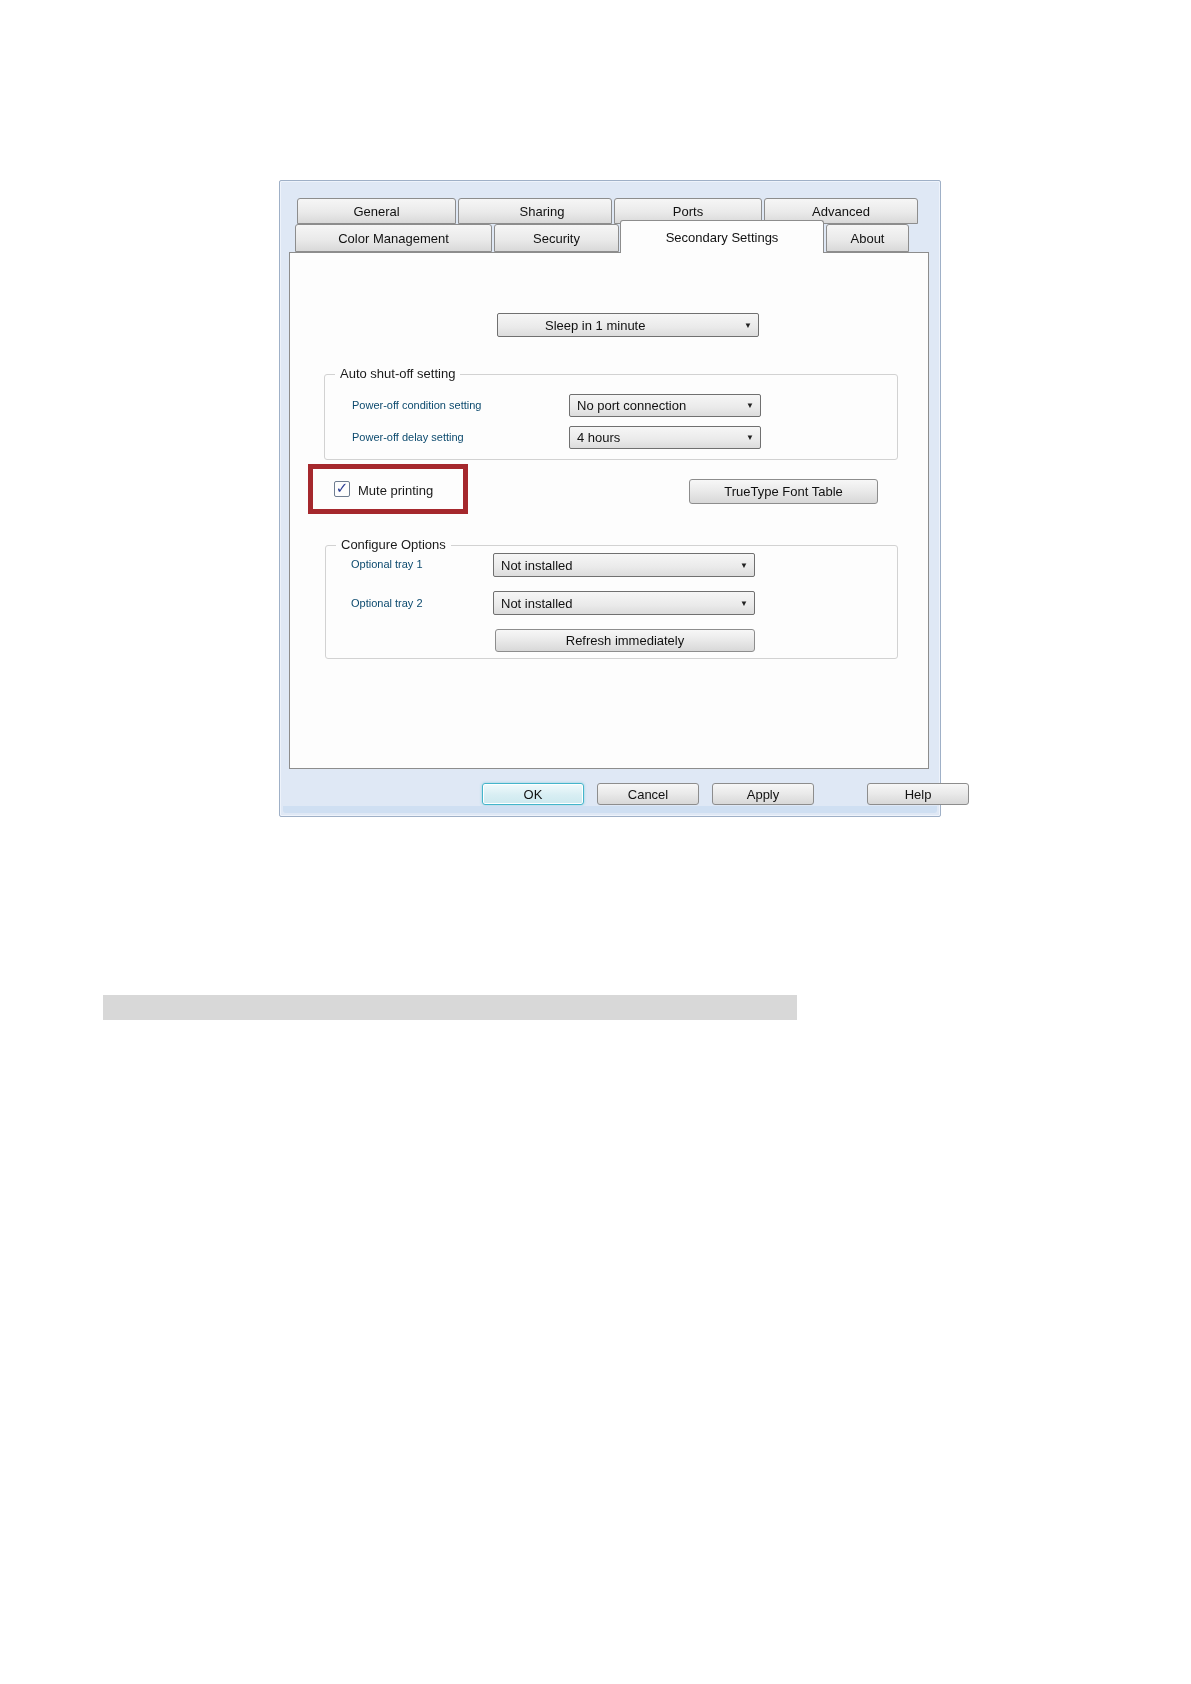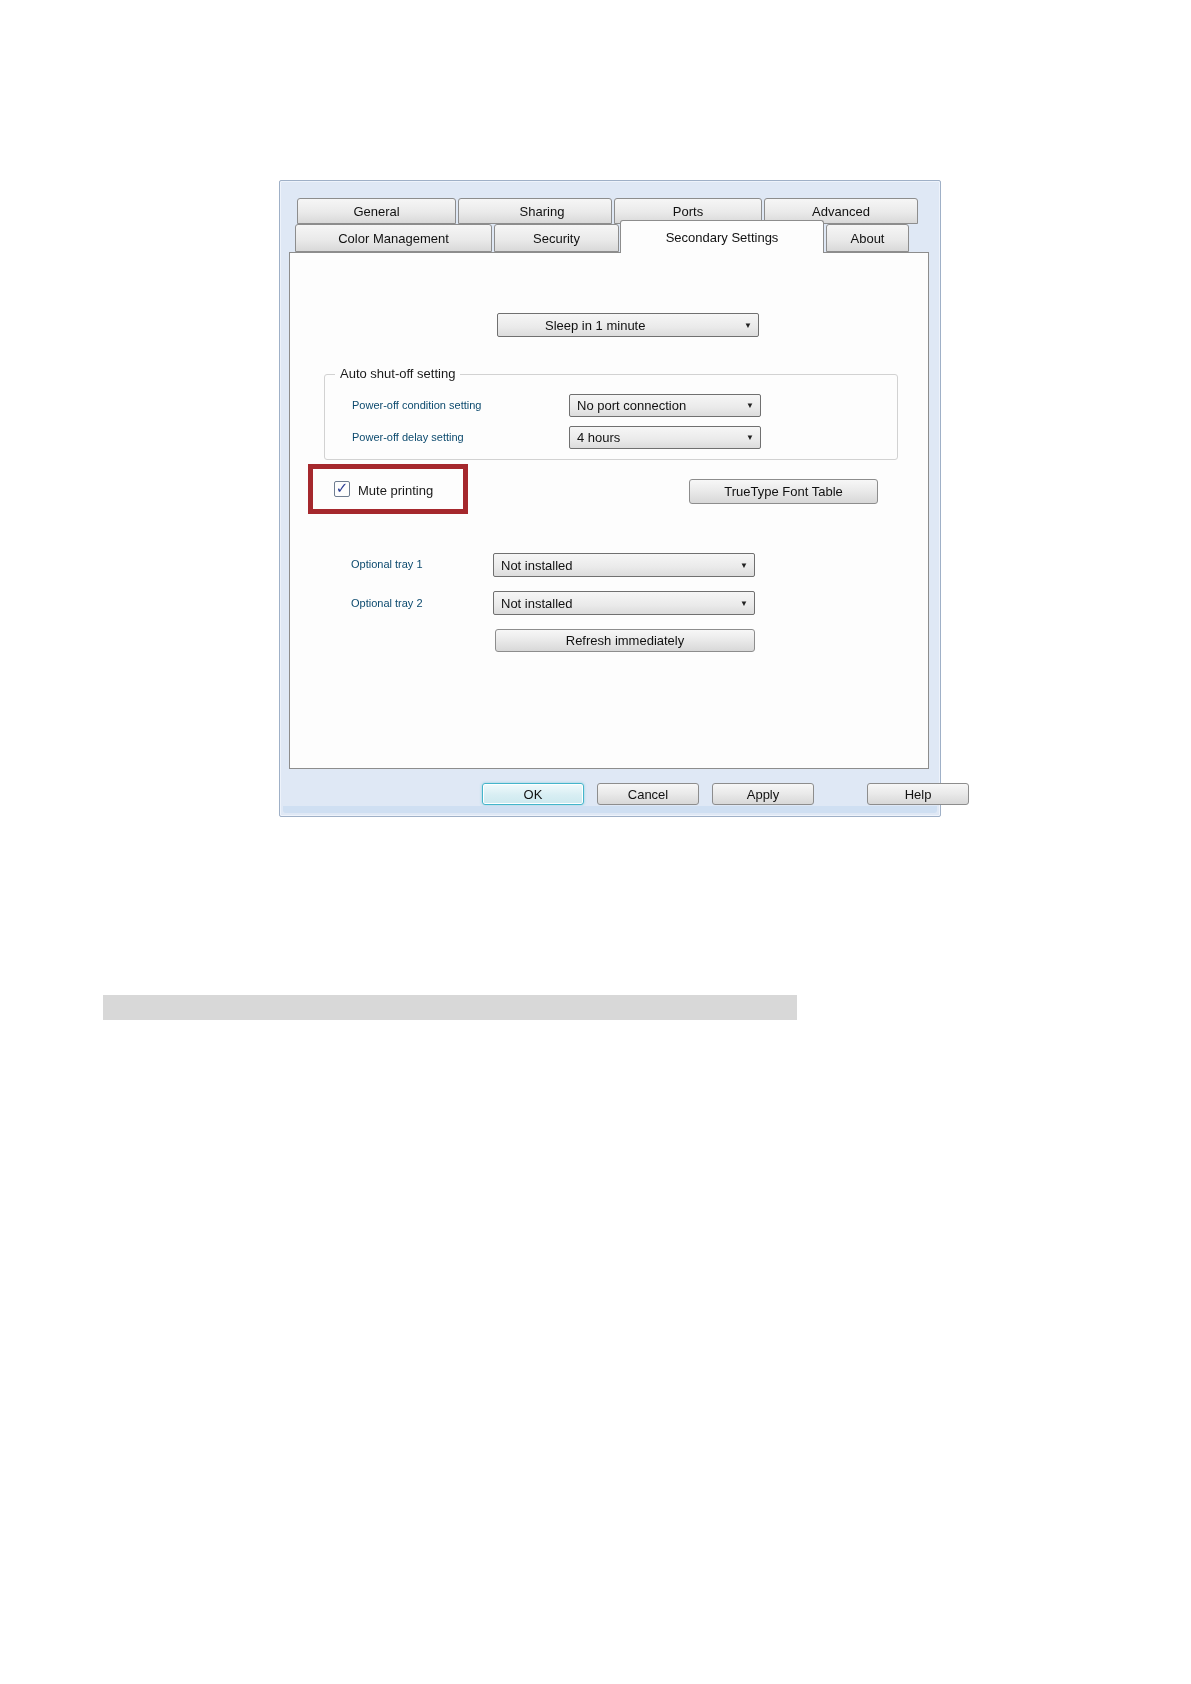--- a/index.html
+++ b/index.html
@@ -153,20 +153,23 @@
     </div>
 
     <div class="red-highlight"></div>
     <div class="checkbox">
       <span class="check">✓</span>
     </div>
     <span class="mute-label">Mute printing</span>
 
     <button class="btn btn-truetype">TrueType Font Table</button>
 
+    <div class="groupbox g-configure">
+      <span class="legend">Configure Options</span>
+    </div>
     <span class="field-label l-tray1">Optional tray 1</span>
     <div class="combo cb-tray1">
       <span class="combo-text">Not installed</span>
       <span class="combo-arrow">▼</span>
     </div>
     <span class="field-label l-tray2">Optional tray 2</span>
     <div class="combo cb-tray2">
       <span class="combo-text">Not installed</span>
       <span class="combo-arrow">▼</span>
     </div>

